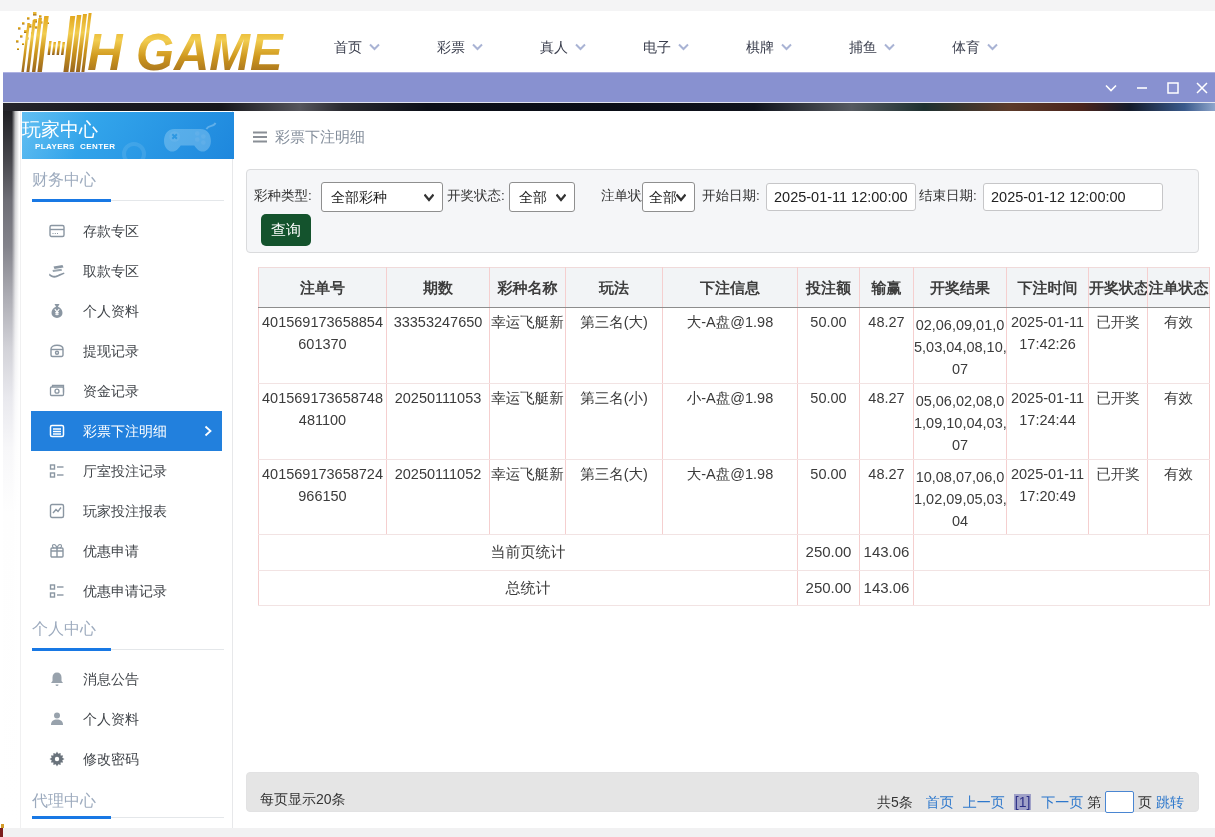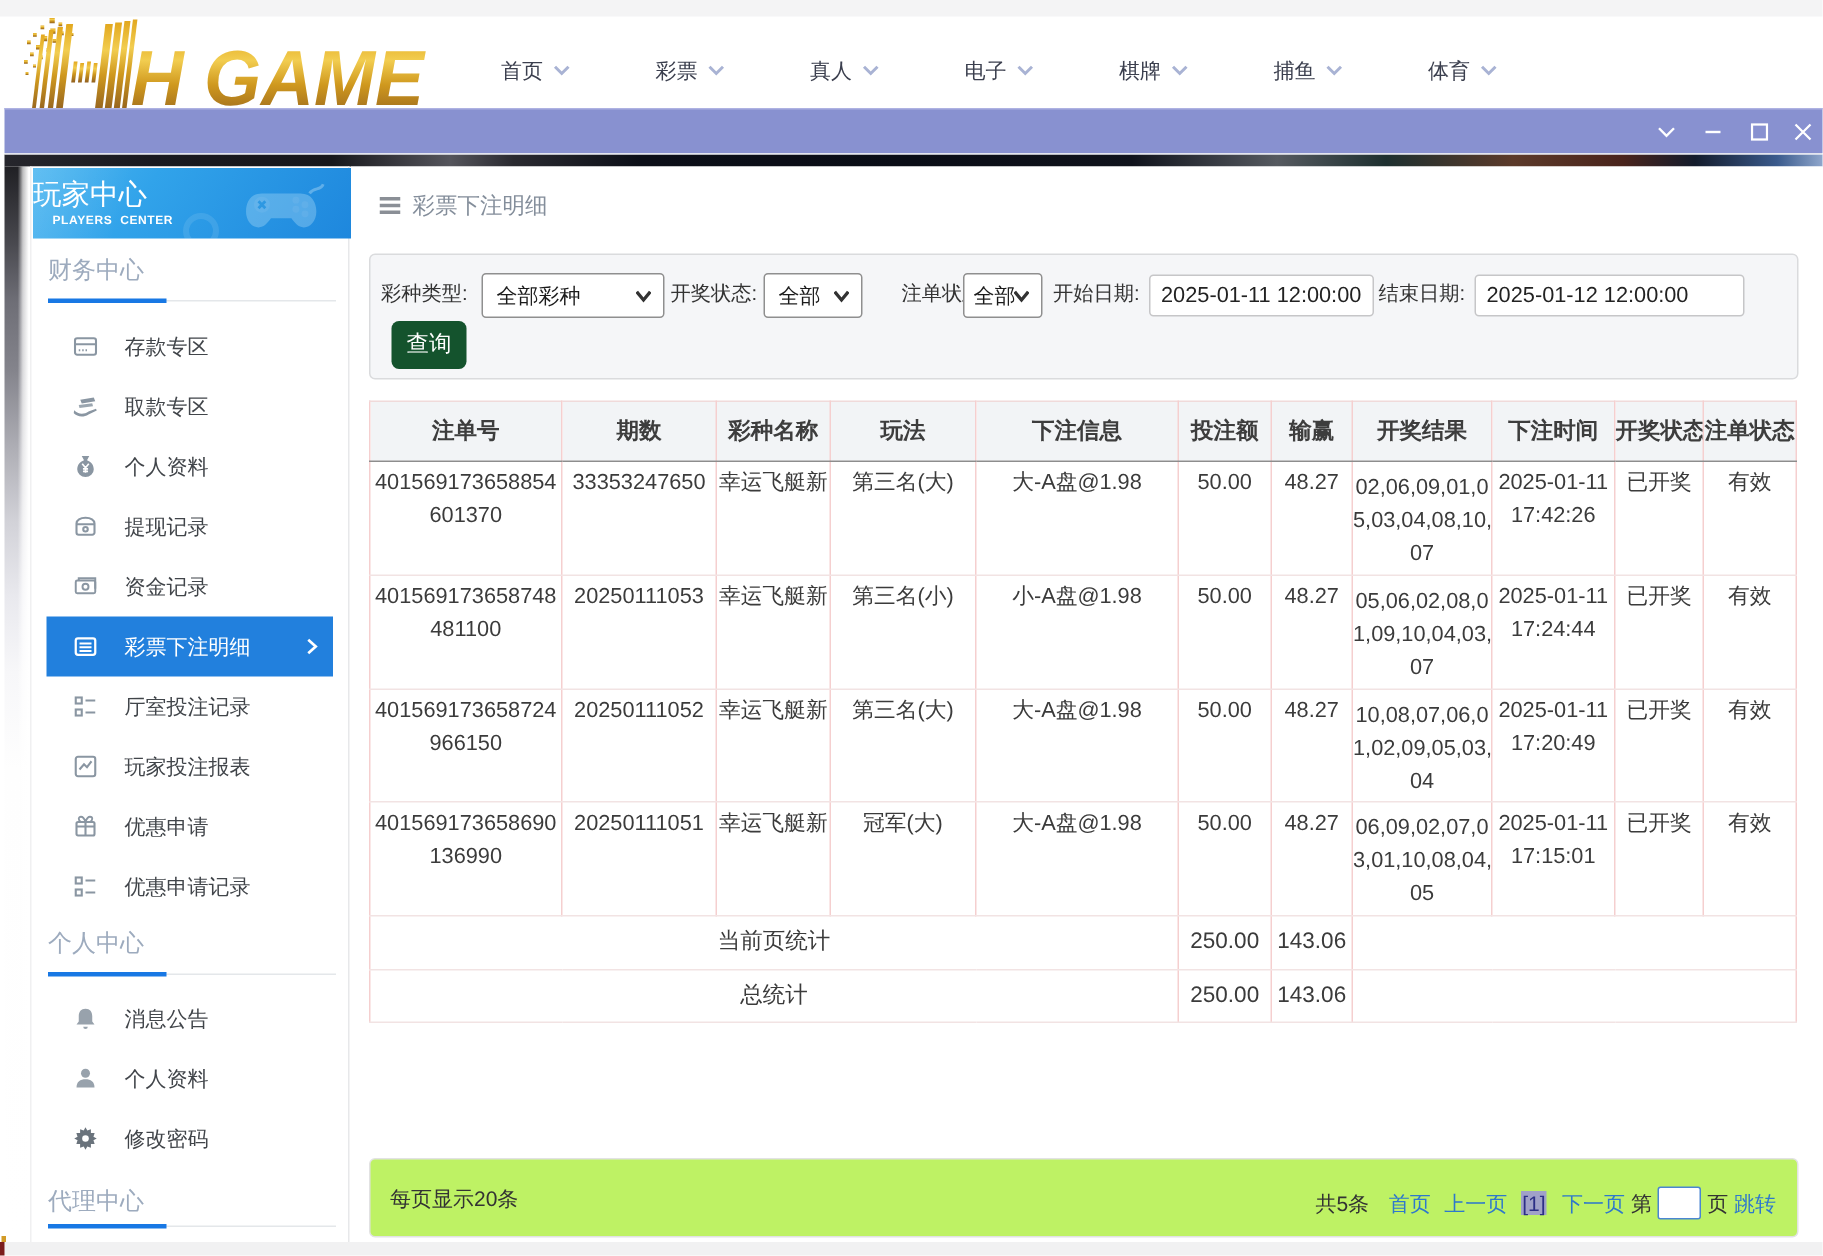--- a/index.html
+++ b/index.html
@@ -48,32 +48,32 @@
   background:#f5f6f8; border:1px solid #dadbdd; border-radius:4px; }
 .flabel { position:absolute; top:17px; font-size:13.5px; color:#333; }
 .fsel { position:absolute; top:12px; height:30px; background:#fff; border:1px solid #8f8f8f;
   border-radius:3px; font-size:14px; color:#1b1b1b; line-height:28px; padding-left:9px; }
 .fsel svg { position:absolute; right:8px; top:10px; }
 .finput { position:absolute; top:13px; height:28px; background:#fff; border:1px solid #c6c6c8;
   border-radius:3px; font-size:14.5px; color:#222; line-height:26px; padding-left:7px; }
 #qbtn { position:absolute; left:14px; top:44px; width:50px; height:32px; background:#14532d;
   border-radius:5px; color:#fff; font-size:15px; text-align:center; line-height:32px; }
 
-#btable { position:absolute; left:12px; top:155.5px; border-collapse:collapse; table-layout:fixed;padding-left:18px; }
+#btable { position:absolute; left:24px; top:155.5px; border-collapse:collapse; table-layout:fixed;padding-left:18px; }
 #btable td, #btable th { border:1px solid #f5cfcf; border-top-color:#f2e3e3; border-bottom-color:#f2e3e3;
   text-align:center; vertical-align:middle;
   font-size:15px; color:#3b3b3b; line-height:25px; overflow:hidden; padding:0; }
 #btable th { border-bottom-color:#8d8d8d !important; border-top-color:#f0dada; }
 #btable th { background:#f2f4f6; font-weight:bold; color:#3d3d3d; height:40px; white-space:nowrap; }
 #btable td { background:#fff; vertical-align:top; padding-top:3px; font-size:14.5px; line-height:22px; }
 #btable td.res { padding-top:6px; }
 #btable tr.sum td { vertical-align:middle; padding-top:0; font-size:15px; }
 
-#pgfoot { position:absolute; left:12px; top:661px; width:953px; height:53px;
-  background:#bef264; border:1px solid #e2e2e3; border-radius:4px; font-size:14px; color:#333; }
+#pgfoot { position:absolute; left:12px; top:661px; width:953px; height:40px;
+  background:#e5e5e5; border:1px solid #e2e2e3; border-radius:4px; font-size:14px; color:#333; }
 #pgfoot .lft { position:absolute; left:13px; top:18px; }
 #pgfoot .rgt { position:absolute; right:14px; top:18px; }
 #pgfoot a { color:#2e78cc; text-decoration:none; }
 #pgfoot .cur { background:#a0a1c8; color:#2c2f86; padding:0 1px; }
 #pgfoot .jump { display:inline-block; width:29px; height:22px; border:1px solid #4a86d2;
   background:#fff; border-radius:2px; vertical-align:-6px; }
 </style>
 </head>
 <body>
 <div id="nav"></div>
@@ -383,33 +383,20 @@
           <td>幸运飞艇新</td>
           <td>第三名(大)</td>
           <td>大-A盘@1.98</td>
           <td>50.00</td>
           <td>48.27</td>
           <td class="res">10,08,07,06,0<br>1,02,09,05,03,<br>04</td>
           <td>2025-01-11<br>17:20:49</td>
           <td>已开奖</td>
           <td>有效</td>
         </tr>
-  <tr style="height:76px">
-          <td>401569173658690<br>136990</td>
-          <td>20250111051</td>
-          <td>幸运飞艇新</td>
-          <td>冠军(大)</td>
-          <td>大-A盘@1.98</td>
-          <td>50.00</td>
-          <td>48.27</td>
-          <td class="res">06,09,02,07,0<br>3,01,10,08,04,<br>05</td>
-          <td>2025-01-11<br>17:15:01</td>
-          <td>已开奖</td>
-          <td>有效</td>
-        </tr>
   <tr class="sum" style="height:36px">
           <td colspan="5">当前页统计</td>
           <td>250.00</td>
           <td>143.06</td>
           <td colspan="4"></td>
         </tr>
   <tr class="sum" style="height:35px">
           <td colspan="5">总统计</td>
           <td>250.00</td>
           <td>143.06</td>

